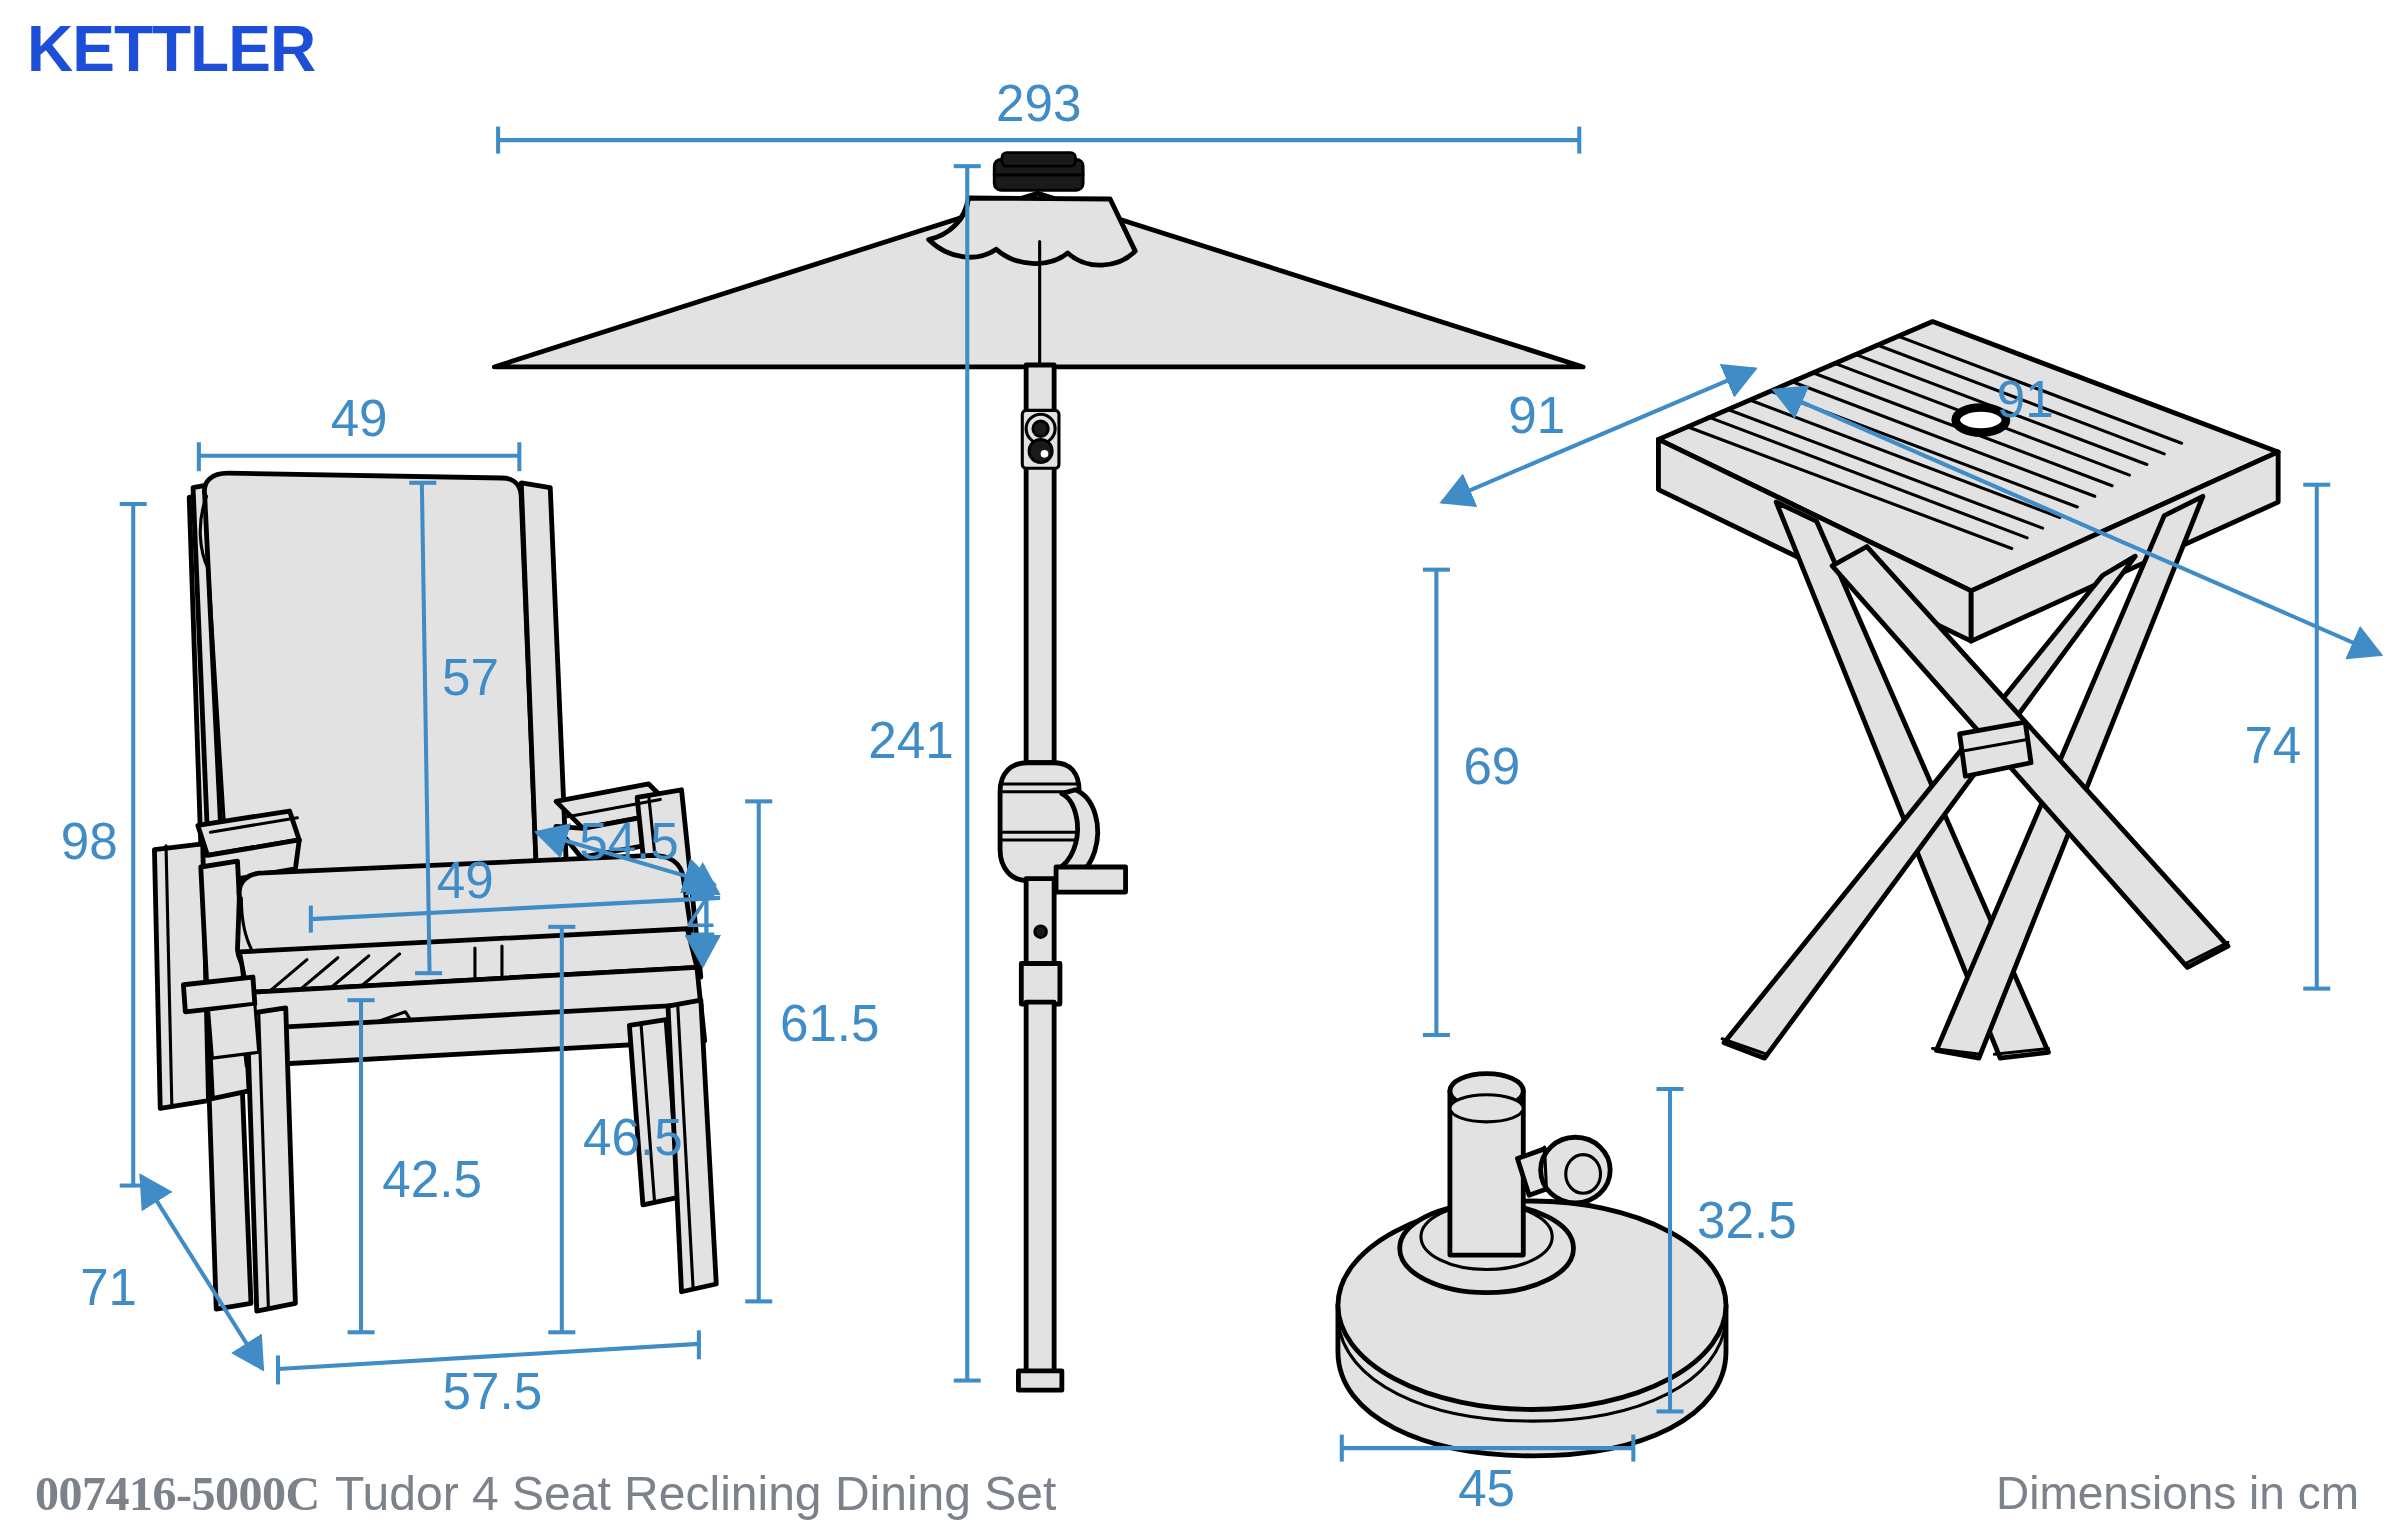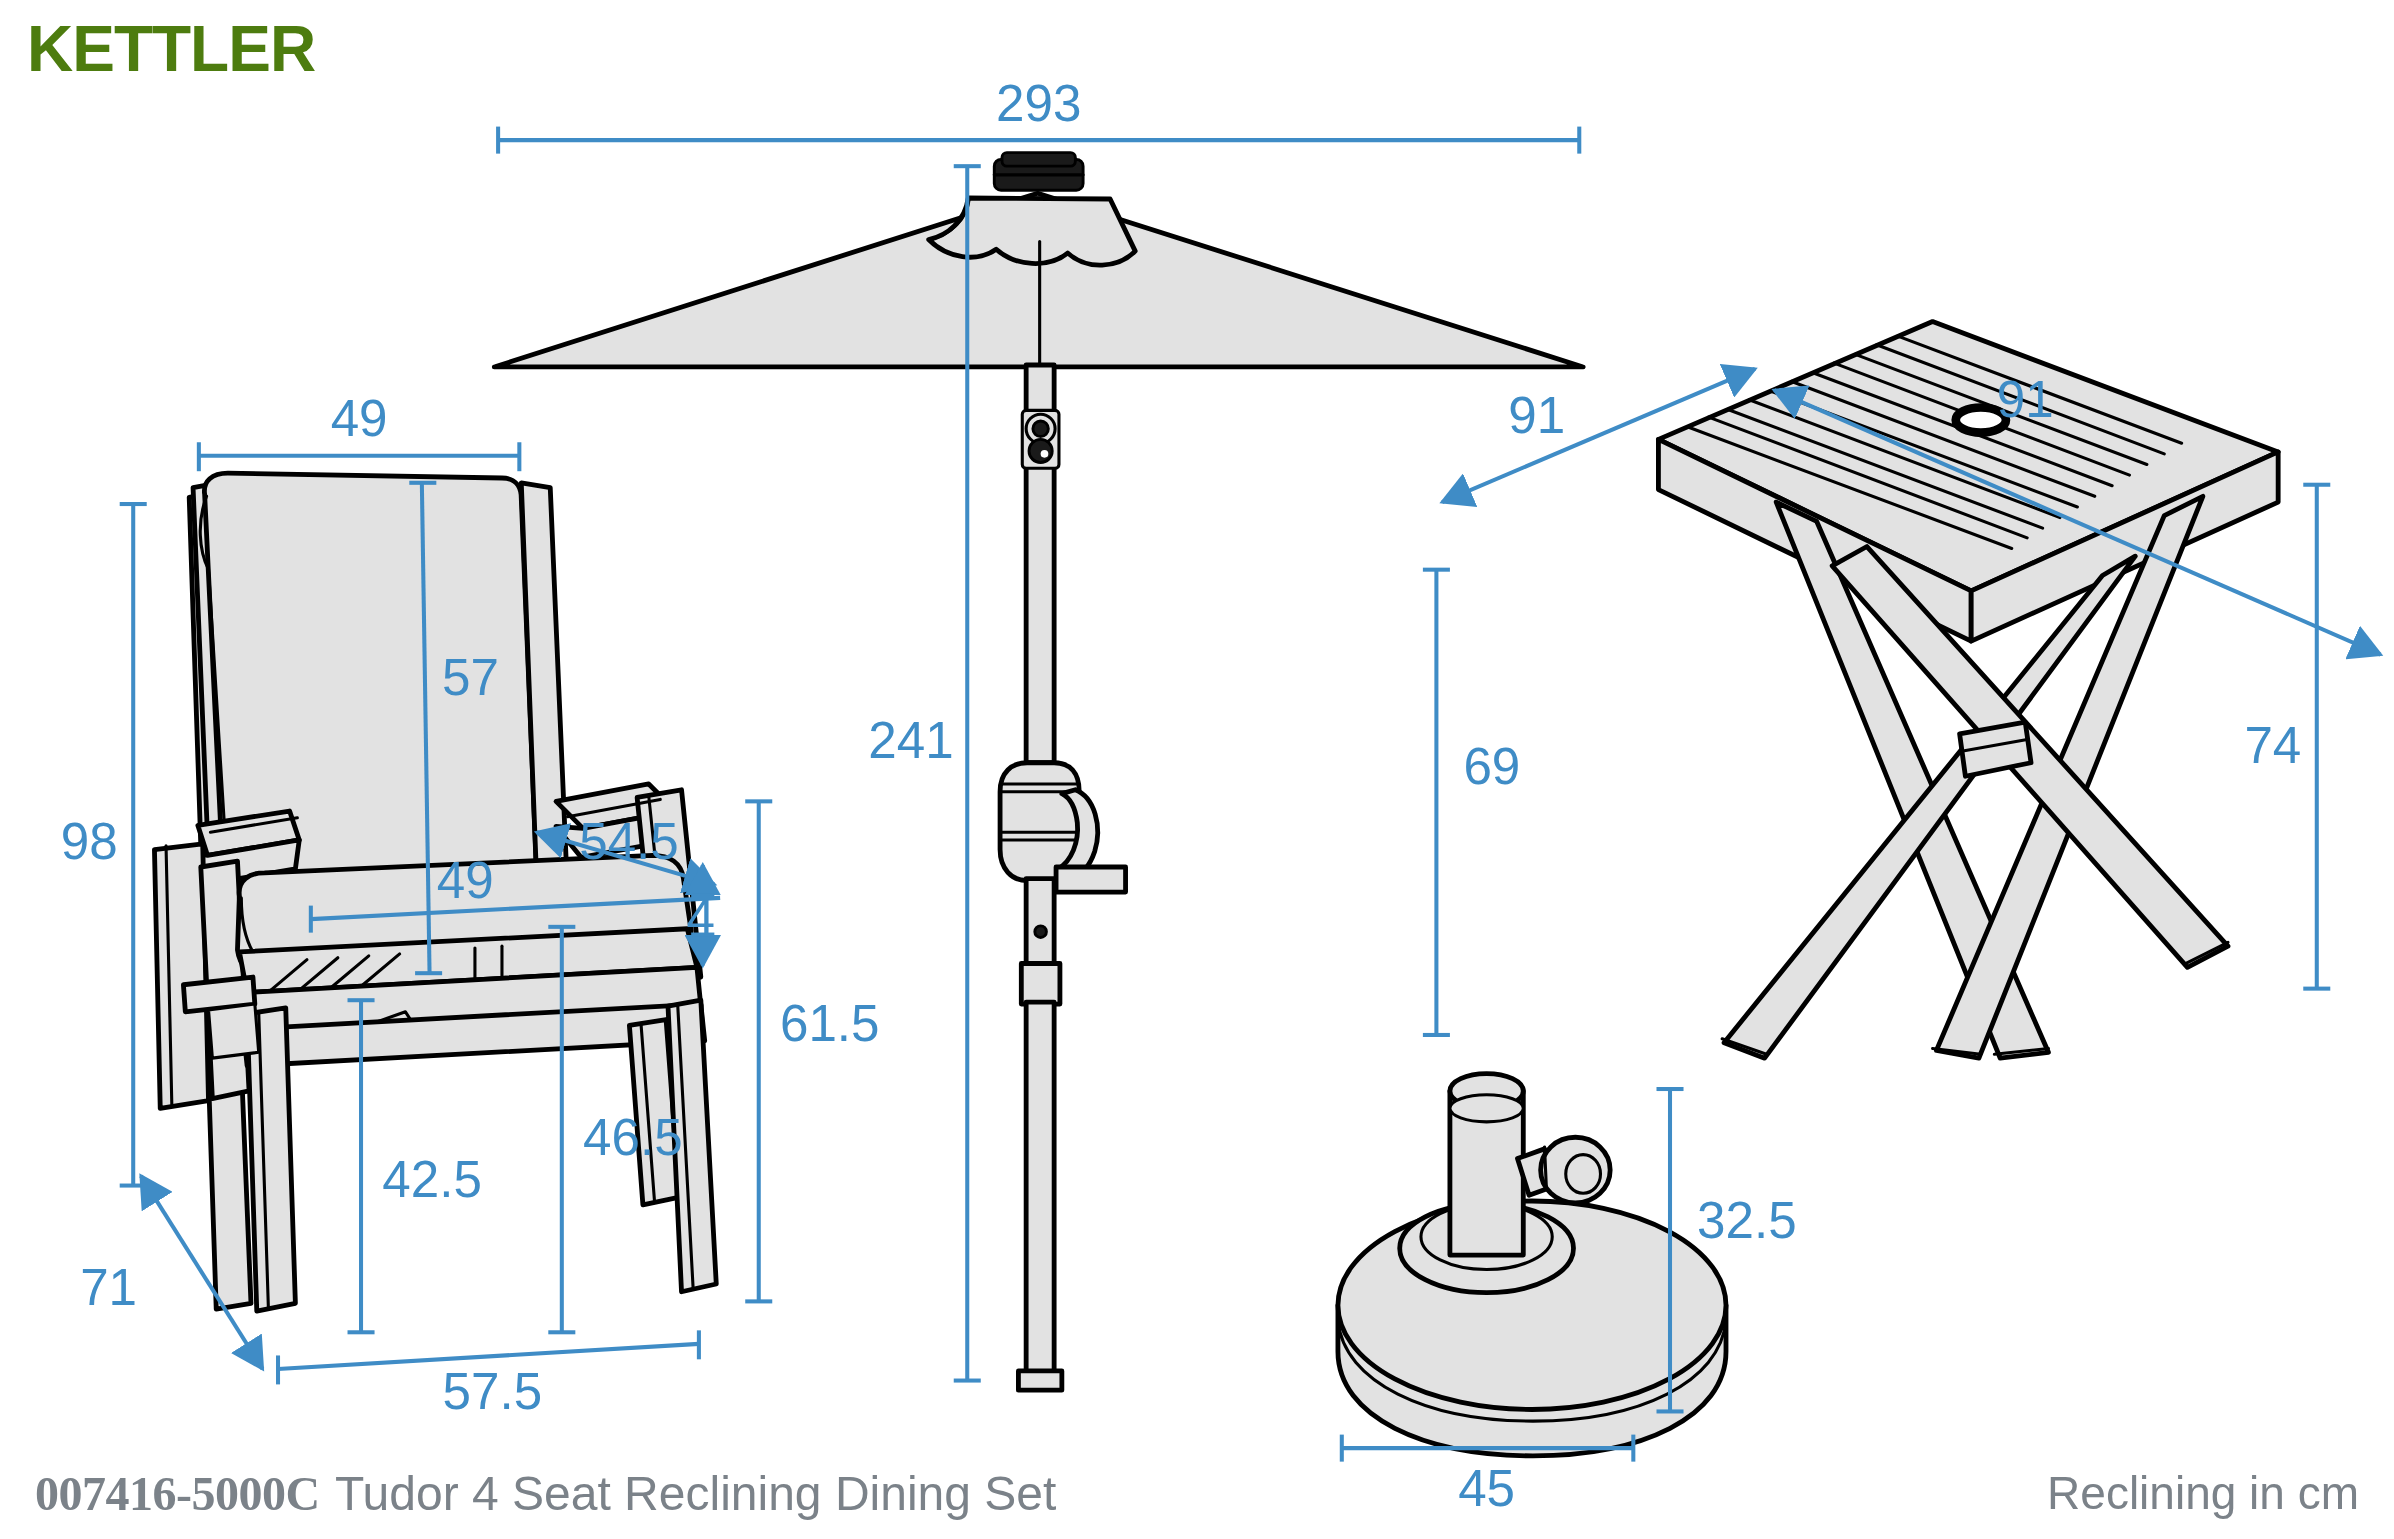--- a/index.html
+++ b/index.html
@@ -20,21 +20,21 @@
     overflow: hidden;
   }
   #brand {
     position: absolute;
     left: 27px;
     top: 17.4px;
     font-family: "Liberation Sans", sans-serif;
     font-weight: bold;
     font-size: 64px;
     letter-spacing: -1px;
-    color: #4d7c0f;
+    color: #1d4ed8;
     line-height: 1;
     user-select: none;
   }
   #footer-left {
     position: absolute;
     left: 35px;
     bottom: 21px;
     color: #7b8289;
     font-size: 48px;
     line-height: 1;
@@ -422,16 +422,16 @@
       <path class="dim" d="M 1390 1486 L 1390 1514"></path>
       <path class="dim" d="M 1692 1486 L 1692 1514"></path>
       <text class="dtxt" x="1540" y="1560" text-anchor="middle">45</text>
     </g>
   </svg>
 
   <div id="footer-left">
     <span class="code">007416-5000C</span><span class="desc">Tudor 4 Seat Reclining Dining Set</span>
   </div>
 
-  <div id="footer-right">Reclining in cm</div>
+  <div id="footer-right">Dimensions in cm</div>
 
 </div>
 
 
 </body></html>

